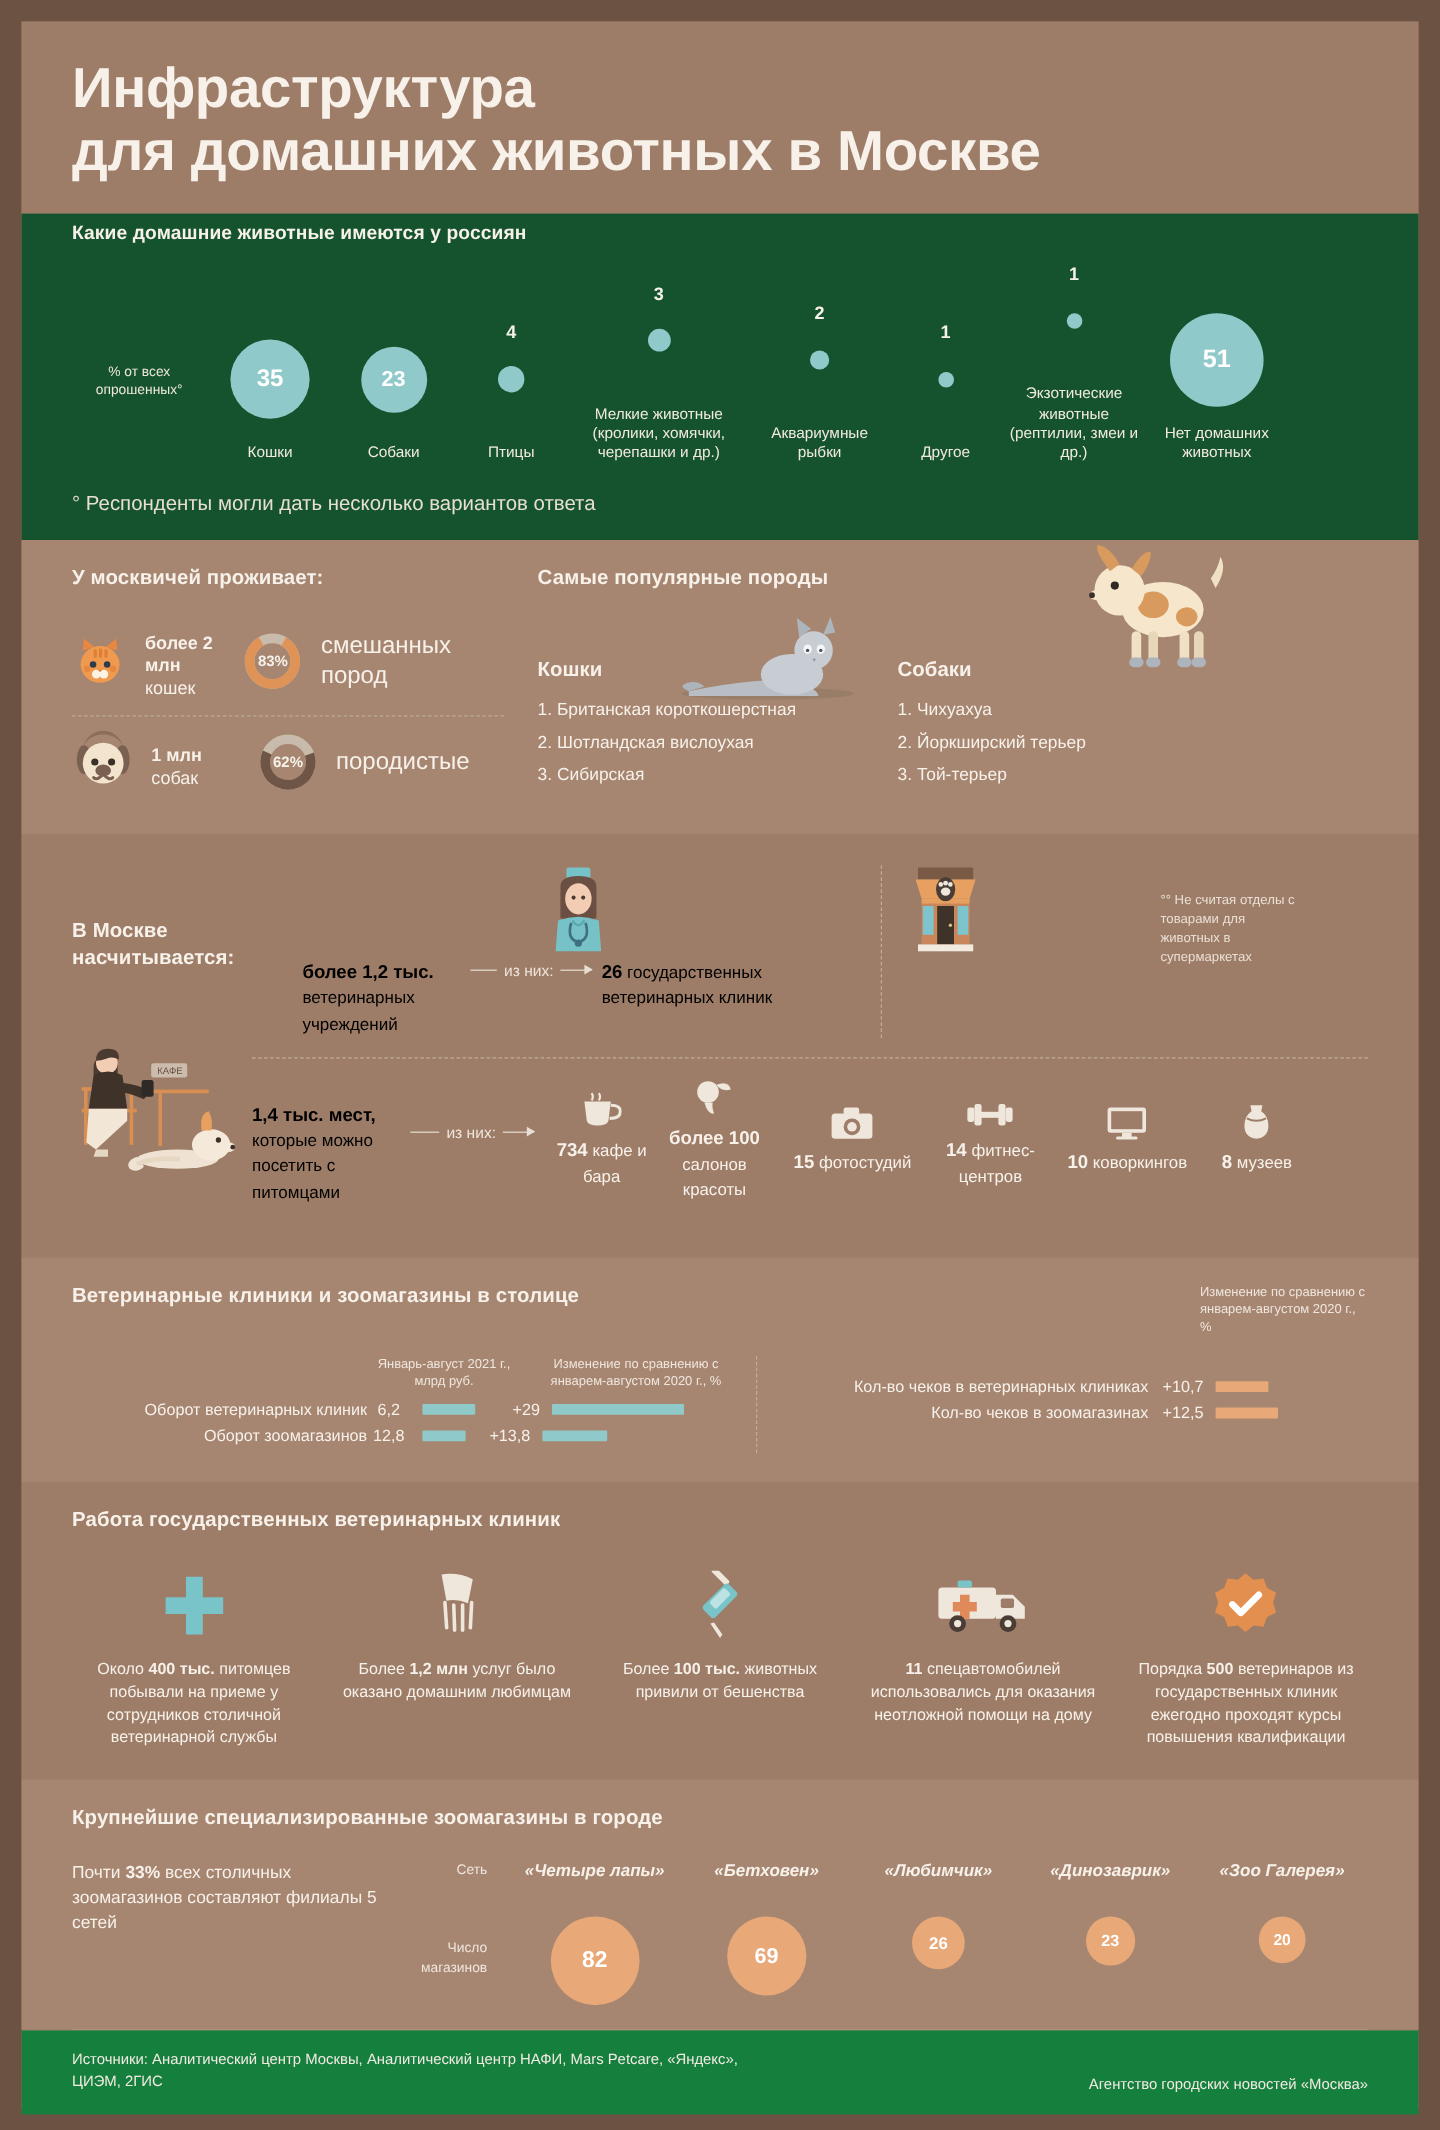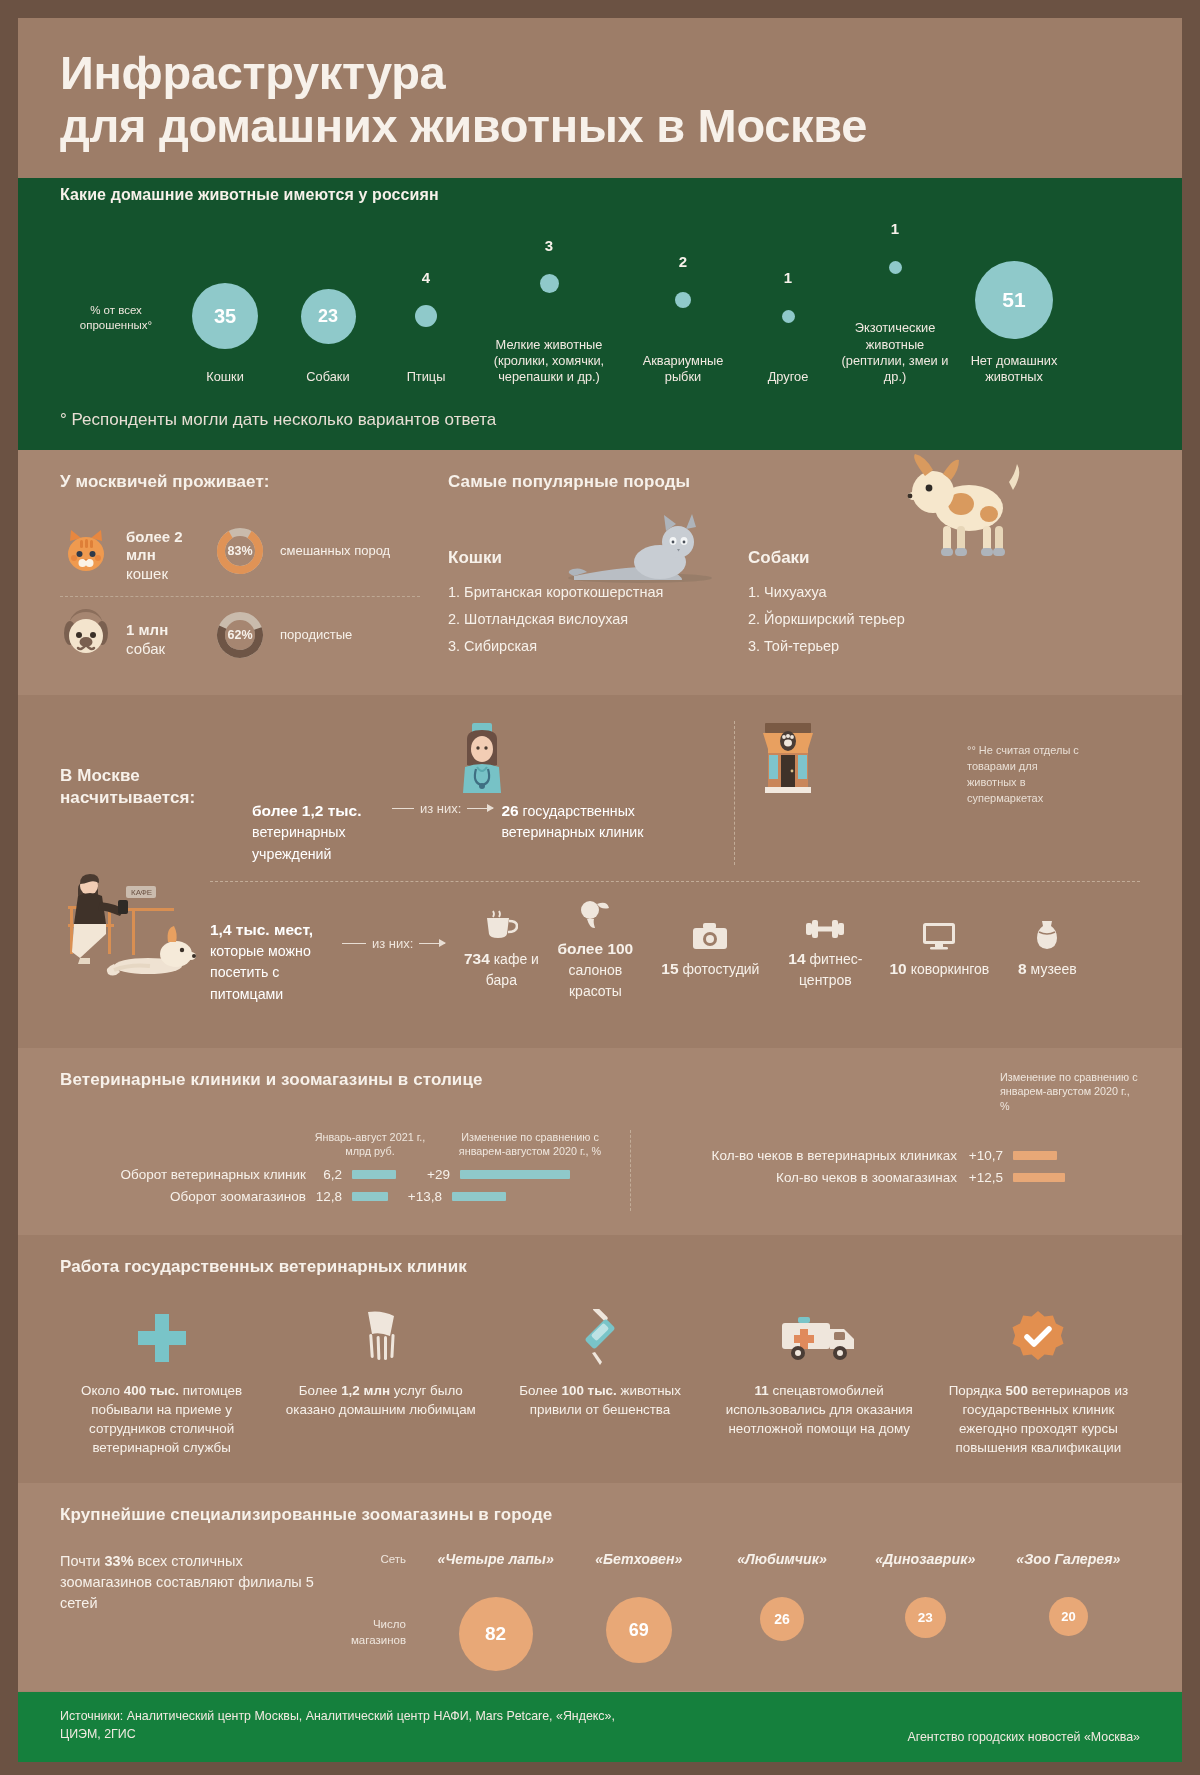--- a/index.html
+++ b/index.html
@@ -56,54 +56,54 @@
   .s2 h2 { font-size: 17px; margin-bottom: 18px; }
   .s2-left { width: 360px; }
   .own-row { display:flex; align-items:center; gap:14px; padding: 8px 0; }
   .own-txt { font-size:15px; color:#f7f1ea; line-height:1.25; width:74px;margin-top:10px; }
   .own-txt b { font-weight:bold; }
   .donut { position:relative; width:52px; height:52px; flex:none; }
   .donut span {
     position:absolute; inset:0; display:flex; align-items:center; justify-content:center;
     font-size:12.5px; font-weight:bold; color:#f7f1ea;
   }
-  .own-lab { font-size:13px; color:#f7f1ea; line-height:1.22; }
+  .own-lab { font-size:20px; color:#f7f1ea; line-height:1.22; }
   .dashes { height:1px; border-top:1px dashed #bda894; margin:4px 0; }
   .s2-right { flex:1; padding-left: 28px; position:relative; }
   .breeds { display:flex; }
   .breed-col { width: 300px; position:relative; }
   .breed-col h3 { font-size:17px; color:#f7f1ea; font-weight:bold; margin:38px 0 16px 0;}
   .breed-col ol { list-style:none; }
   .breed-col li { font-size:14.5px; color:#f7f1ea; margin-bottom:11px; }
 
   
   .s3 { background:#9d7d68; padding: 26px 42px 24px 42px; position:relative; }
   .s3 h2 { font-size:17px; line-height:1.3; }
   .r3 { display:flex; align-items:flex-start; }
-  .stat { font-size:14.2px; color:#ffffff; line-height:1.5; }
+  .stat { font-size:14.2px; color:#000000; line-height:1.5; }
   .stat b { font-weight:bold; font-size:15.5px; }
   .arrowlbl { font-size:13px; color:#efe5dc; white-space:nowrap; }
   .vdash { border-left:1px dashed #c2ac98; align-self:stretch; }
   .hdash { border-top:1px dashed #c2ac98; margin: 16px 0 14px 0; }
   .note { font-size:11px; color:#e9dfd5; line-height:1.45; }
   .venues { display:flex; align-items:center; gap:0; }
   .venue { text-align:left; font-size:14px; color:#f7f1ea; line-height:1.45; }
   .venue b { font-weight:bold; font-size:15.5px; }
   .vicon { height:34px; display:flex; align-items:flex-end; margin-bottom:8px; }
 
   
   .s4 { background:#a68671; padding: 22px 42px 24px 42px; }
   .s4 h2 { font-size:17px; margin-bottom:26px; }
   .chart-wrap { display:flex; }
   .ch-left { width:570px; }
   .ch-right { flex:1; padding-left:26px; border-left:1px dashed #c2ac98; }
   .colhead { font-size:10.8px; color:#efe6dd; line-height:1.35; }
   .crow { display:flex; align-items:center; margin-bottom:7px; font-size:13.5px; color:#f7f1ea; }
   .cname { text-align:right; }
-  .cval  { text-align:right; font-weight:normal; }
+  .cval  { text-align:center; font-weight:normal; }
   .cbar  { height:9px; border-radius:1px; }
   .bar-teal { background:#8fc9ca; }
   .bar-orange{ background:#e8a877; }
 
   
   .s5 { background:#9d7d68; padding: 22px 42px 26px 42px; }
   .s5 h2 { font-size:17px; margin-bottom:30px; }
   .works { display:flex; gap:16px; }
   .work { flex:1; text-align:center; }
   .work .wicon { height:62px; display:flex; align-items:center; justify-content:center; margin-bottom:12px; }

